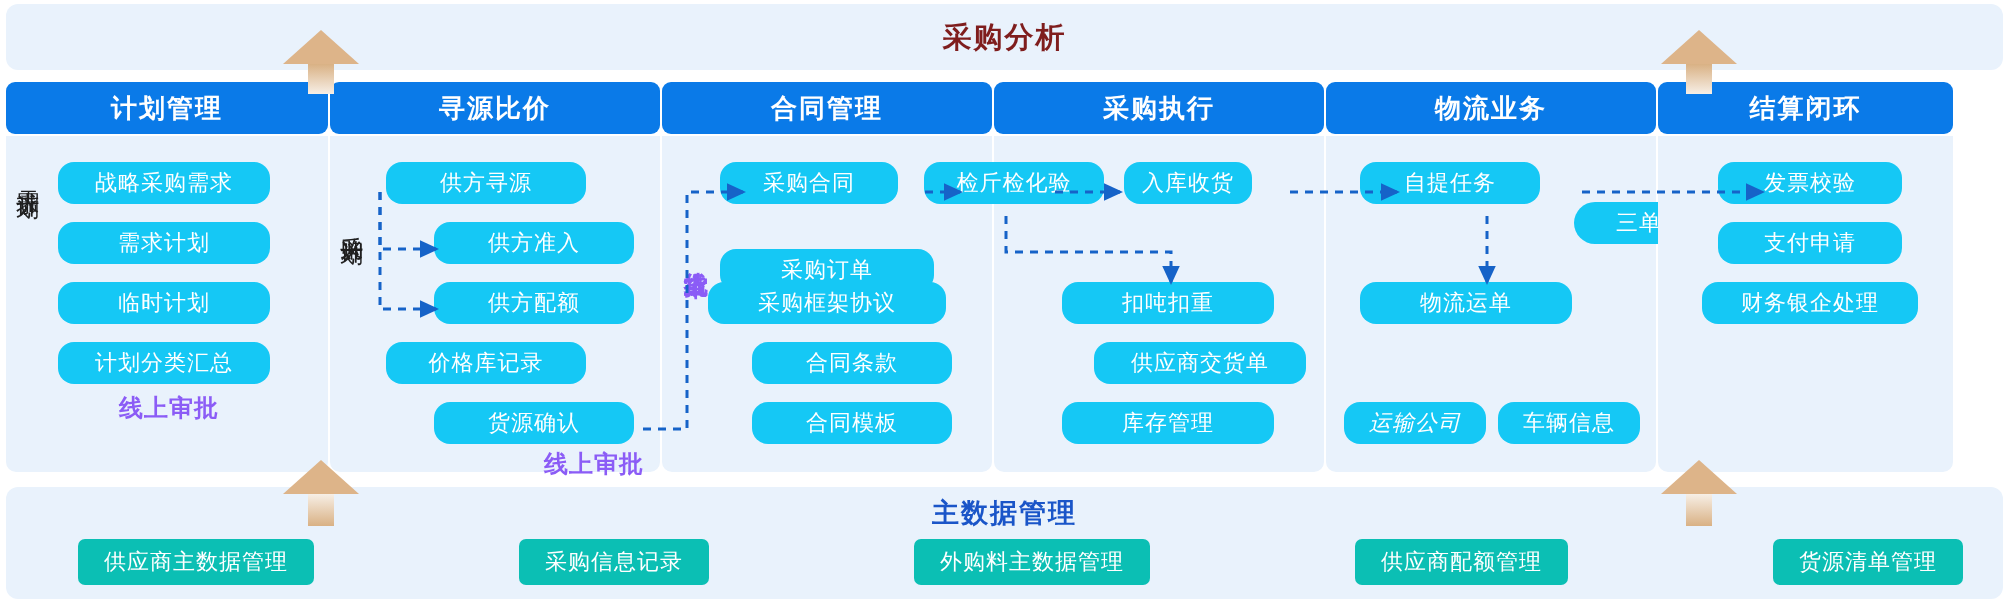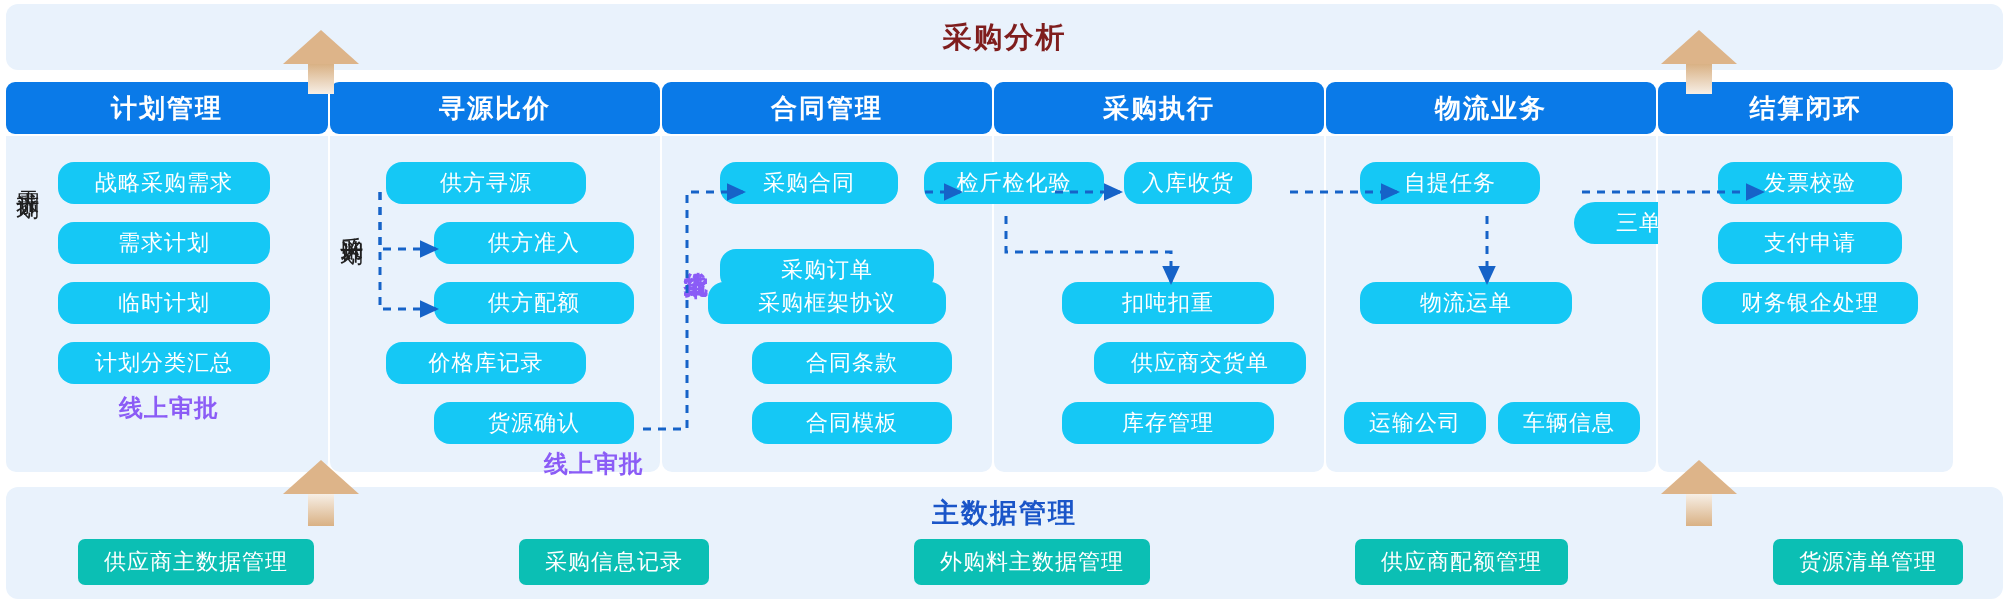--- a/index.html
+++ b/index.html
@@ -161,21 +161,21 @@
         <div class="chip" style="left:68px; top:206px; width:212px;margin-left:32px;">供应商交货单</div>
         <div class="chip" style="left:68px; top:266px; width:212px;">库存管理</div>
       </div>
     </div>
 
     <div class="col" style="width:330px">
       <div class="col-head">物流业务</div>
       <div class="col-body">
         <div class="chip" style="left:34px; top:26px; width:180px;">自提任务</div>
         <div class="chip" style="left:34px; top:146px; width:212px;">物流运单</div>
-        <div class="chip" style="left:18px; top:266px; width:142px;">运输公司</div>
+        <div class="chip" style="left:18px; top:266px; width:142px;font-style:italic;">运输公司</div>
         <div class="chip" style="left:172px; top:266px; width:142px;">车辆信息</div>
         <div class="chip pill" style="left:248px; top:66px; width:176px;">三单匹配</div>
       </div>
     </div>
 
     <div class="col" style="width:295px">
       <div class="col-head">结算闭环</div>
       <div class="col-body">
         <div class="chip" style="left:60px; top:26px; width:184px;">发票校验</div>
         <div class="chip" style="left:60px; top:86px; width:184px;">支付申请</div>

